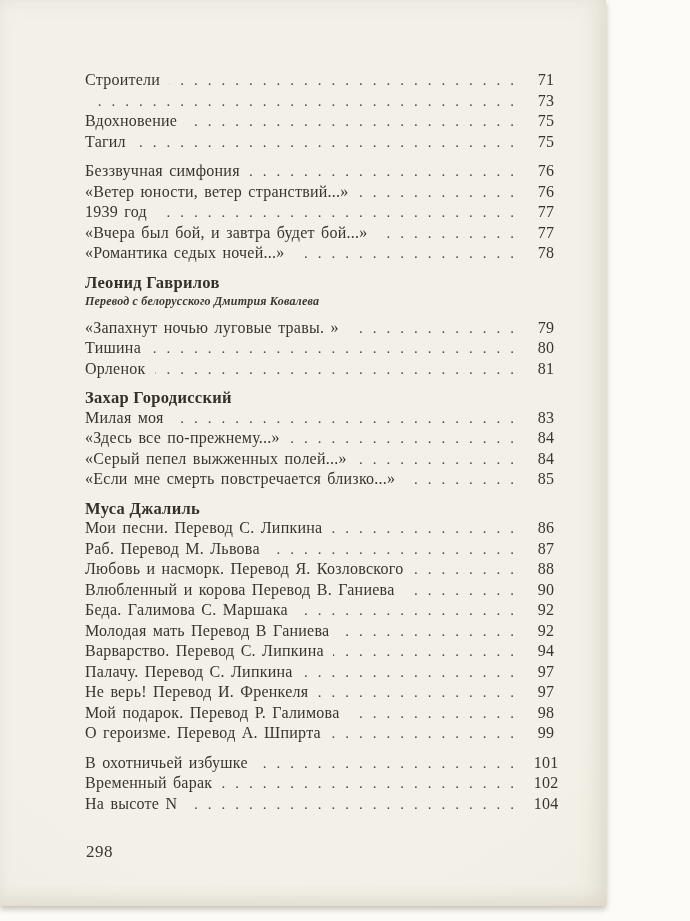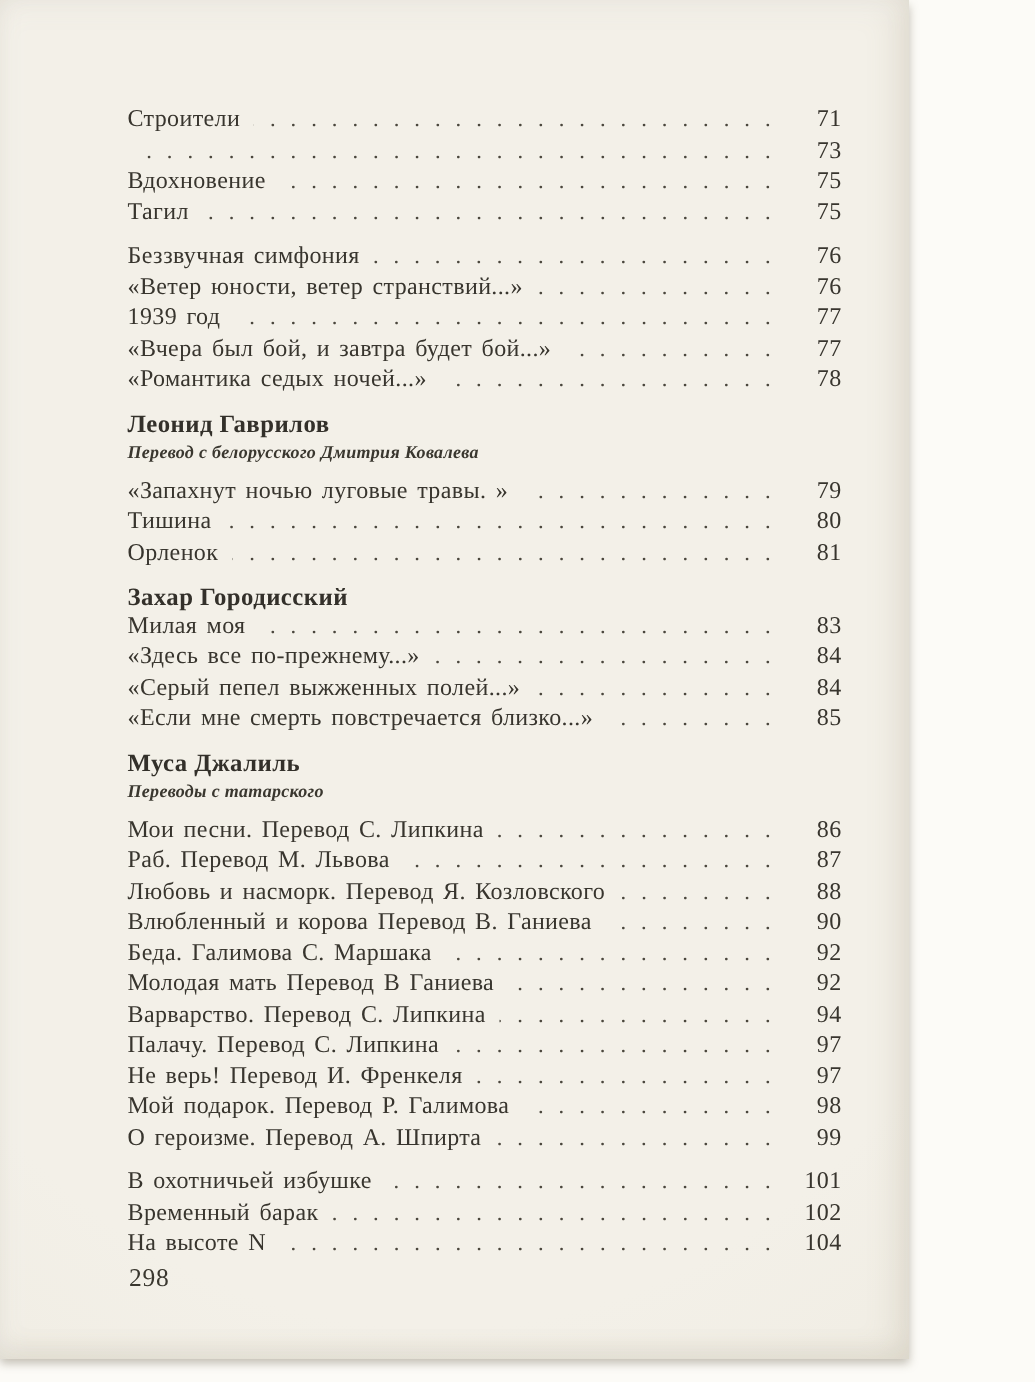--- a/index.html
+++ b/index.html
@@ -81,21 +81,21 @@
     color: #4a463c;
   }
   .leader::after {
     content: "..........................................................";
     letter-spacing: 10px;
     font-size: 15px;
   }
   .entry-page {
     flex: 0 0 auto;
     min-width: 30px;
-    text-align: right;
+    text-align: center;
     white-space: nowrap;
   }
   .folio {
     position: absolute;
     left: 86px;
     bottom: 44px;
     font-size: 17px;
     letter-spacing: 0.5px;
     color: #3a372f;
   }
@@ -191,21 +191,20 @@
             <span class="entry-page">84</span>
           </div>
           <div class="entry">
             <span class="entry-title">«Если мне смерть повстречается близко...»</span>
             <span class="leader"></span>
             <span class="entry-page">85</span>
           </div>
         </section>
         <section class="toc-section">
           <h2 class="author-heading">Муса Джалиль</h2>
-          <p class="translator-note">Переводы с татарского</p>
           <div class="entry">
             <span class="entry-title">Мои песни. Перевод С. Липкина</span>
             <span class="leader"></span>
             <span class="entry-page">86</span>
           </div>
           <div class="entry">
             <span class="entry-title">Раб. Перевод М. Львова</span>
             <span class="leader"></span>
             <span class="entry-page">87</span>
           </div>

